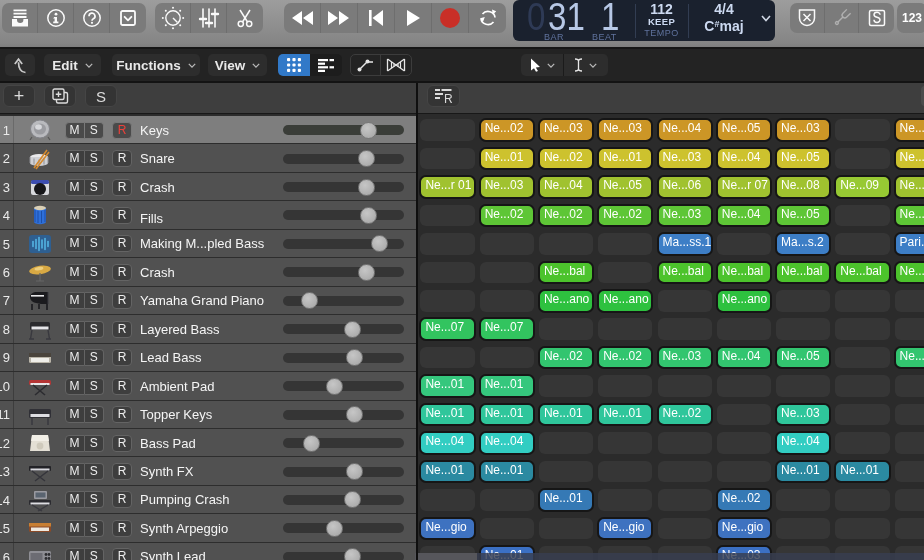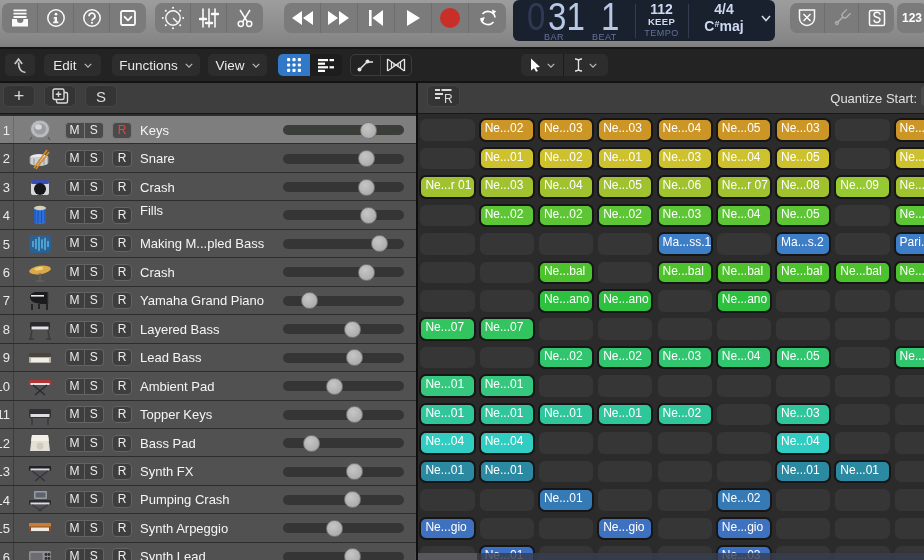--- a/index.html
+++ b/index.html
@@ -17,21 +17,21 @@
 .tbtn:last-child{border-right:none}
 
 #lcd{position:absolute;left:513px;top:0;width:262px;height:41px;background:#1a212e;
   border-radius:6px;color:#b9c9e6;overflow:hidden}
 .lcddiv{position:absolute;top:4px;height:34px;width:1px;background:#323d52}
 .lcdlab{position:absolute;font-size:9px;color:#5f729c;letter-spacing:.5px}
 
 #menubar{left:0;top:49px;width:924px;height:34px;background:#232323;
   border-bottom:2px solid #131313}
 .mbtn{position:absolute;top:54px;height:22px;background:#2d2d2d;border-radius:5px;
-  color:#e9e9e9;font-size:13.5px;font-weight:400;display:flex;align-items:center;
+  color:#e9e9e9;font-size:13.5px;font-weight:700;display:flex;align-items:center;
   justify-content:center;gap:7px}
 .chev{width:8px;height:5px;display:inline-block}
 
 #subhdr{left:0;top:83px;width:924px;height:31px;background:#3e3e3e;
   border-bottom:1px solid #181818}
 .shbtn{position:absolute;top:2px;height:22px;background:#343434;border:1px solid #454545;
   border-radius:6px;color:#dcdcdc;display:flex;align-items:center;justify-content:center}
 
 .trow{position:absolute;left:0;width:416px;background:#515151;border-top:1px solid #2d2d2d}
 .tnum{position:absolute;left:0;top:0;height:100%;width:14px;border-right:1px solid #3d3d3d;
@@ -296,21 +296,20 @@
       <svg width="17" height="16" viewBox="0 0 17 16">
         <g fill="#dcdcdc">
           <rect x="0" y="1" width="5" height="2"></rect>
           <rect x="6.5" y="1" width="10" height="2"></rect>
           <rect x="0" y="5" width="8" height="2"></rect>
           <rect x="0" y="9" width="5" height="2"></rect>
         </g>
         <text x="9" y="15" font-size="12" fill="#dcdcdc" font-family="Liberation Sans">R</text>
       </svg>
     </div>
-<div class="abs" style="left:700px;top:83px;width:217px;height:31px;display:flex;align-items:center;justify-content:flex-end;color:#e0e0e0;font-size:13px">Quantize Start:</div>
 <div class="abs" style="left:921px;top:86px;width:10px;height:20px;background:#4c4c4c;border-radius:4px 0 0 4px"></div>
 <div class="trow" style="top:115.0px;height:28.45px;background:#7e7e7e">
 <div class="tnum" style="border-right-color:#6a6a6a">
         <span>1</span>
       </div>
 <div class="abs" style="left:27px;top:2.2px;width:26px;height:24px"><svg width="26" height="24" viewBox="0 0 26 24">
           <ellipse cx="13" cy="11" rx="9.5" ry="9" fill="#b9babe"></ellipse>
           <ellipse cx="13" cy="11" rx="9.5" ry="9" fill="none" stroke="#83848a" stroke-width="1"></ellipse>
           <ellipse cx="13" cy="11" rx="6" ry="5.6" fill="#9b9ca1"></ellipse>
           <ellipse cx="11.5" cy="9" rx="3.4" ry="2.8" fill="#d6d7db"></ellipse>
@@ -361,21 +360,21 @@
         <span>4</span>
       </div>
 <div class="abs" style="left:27px;top:2.2px;width:26px;height:24px"><svg width="26" height="24" viewBox="0 0 26 24">
           <path d="M7 5 h12 v14 a6 2.2 0 0 1 -12 0 z" fill="#2e6fd8"></path>
           <ellipse cx="13" cy="5" rx="6" ry="2.2" fill="#d9cfb6"></ellipse>
           <path d="M8 7 v12 M11 8 v12 M14.5 8 v12 M18 7 v12" stroke="#1c4fa8" stroke-width="1"></path>
         </svg></div>
 <div class="msr" style="left:64.5px;top:5.7px;width:20px;border-radius:4px 0 0 4px;background:#3e3e3e">M</div>
 <div class="msr" style="left:84.5px;top:5.7px;width:19.5px;border-left:none;border-radius:0 4px 4px 0;background:#3e3e3e">S</div>
 <div class="msr" style="left:112px;top:5.7px;width:20px;border-radius:4px;background:#3e3e3e;">R</div>
-<div class="tname" style="top:2px">Fills</div>
+<div class="tname" style="top:10px">Fills</div>
 <div class="sltrack" style="top:9.2px;background:#353535"></div>
 <div class="slknob" style="left:359.5px;top:5.7px"></div>
 </div>
 <div class="trow" style="top:228.8px;height:28.45px;background:#515151">
 <div class="tnum" style="border-right-color:#3d3d3d">
         <span>5</span>
       </div>
 <div class="abs" style="left:27px;top:2.2px;width:26px;height:24px"><svg width="26" height="24" viewBox="0 0 26 24">
           <rect x="2" y="3" width="22" height="18" rx="3" fill="#2e5f91"></rect>
           <g stroke="#56b8e8" stroke-width="1.5" stroke-linecap="round">

